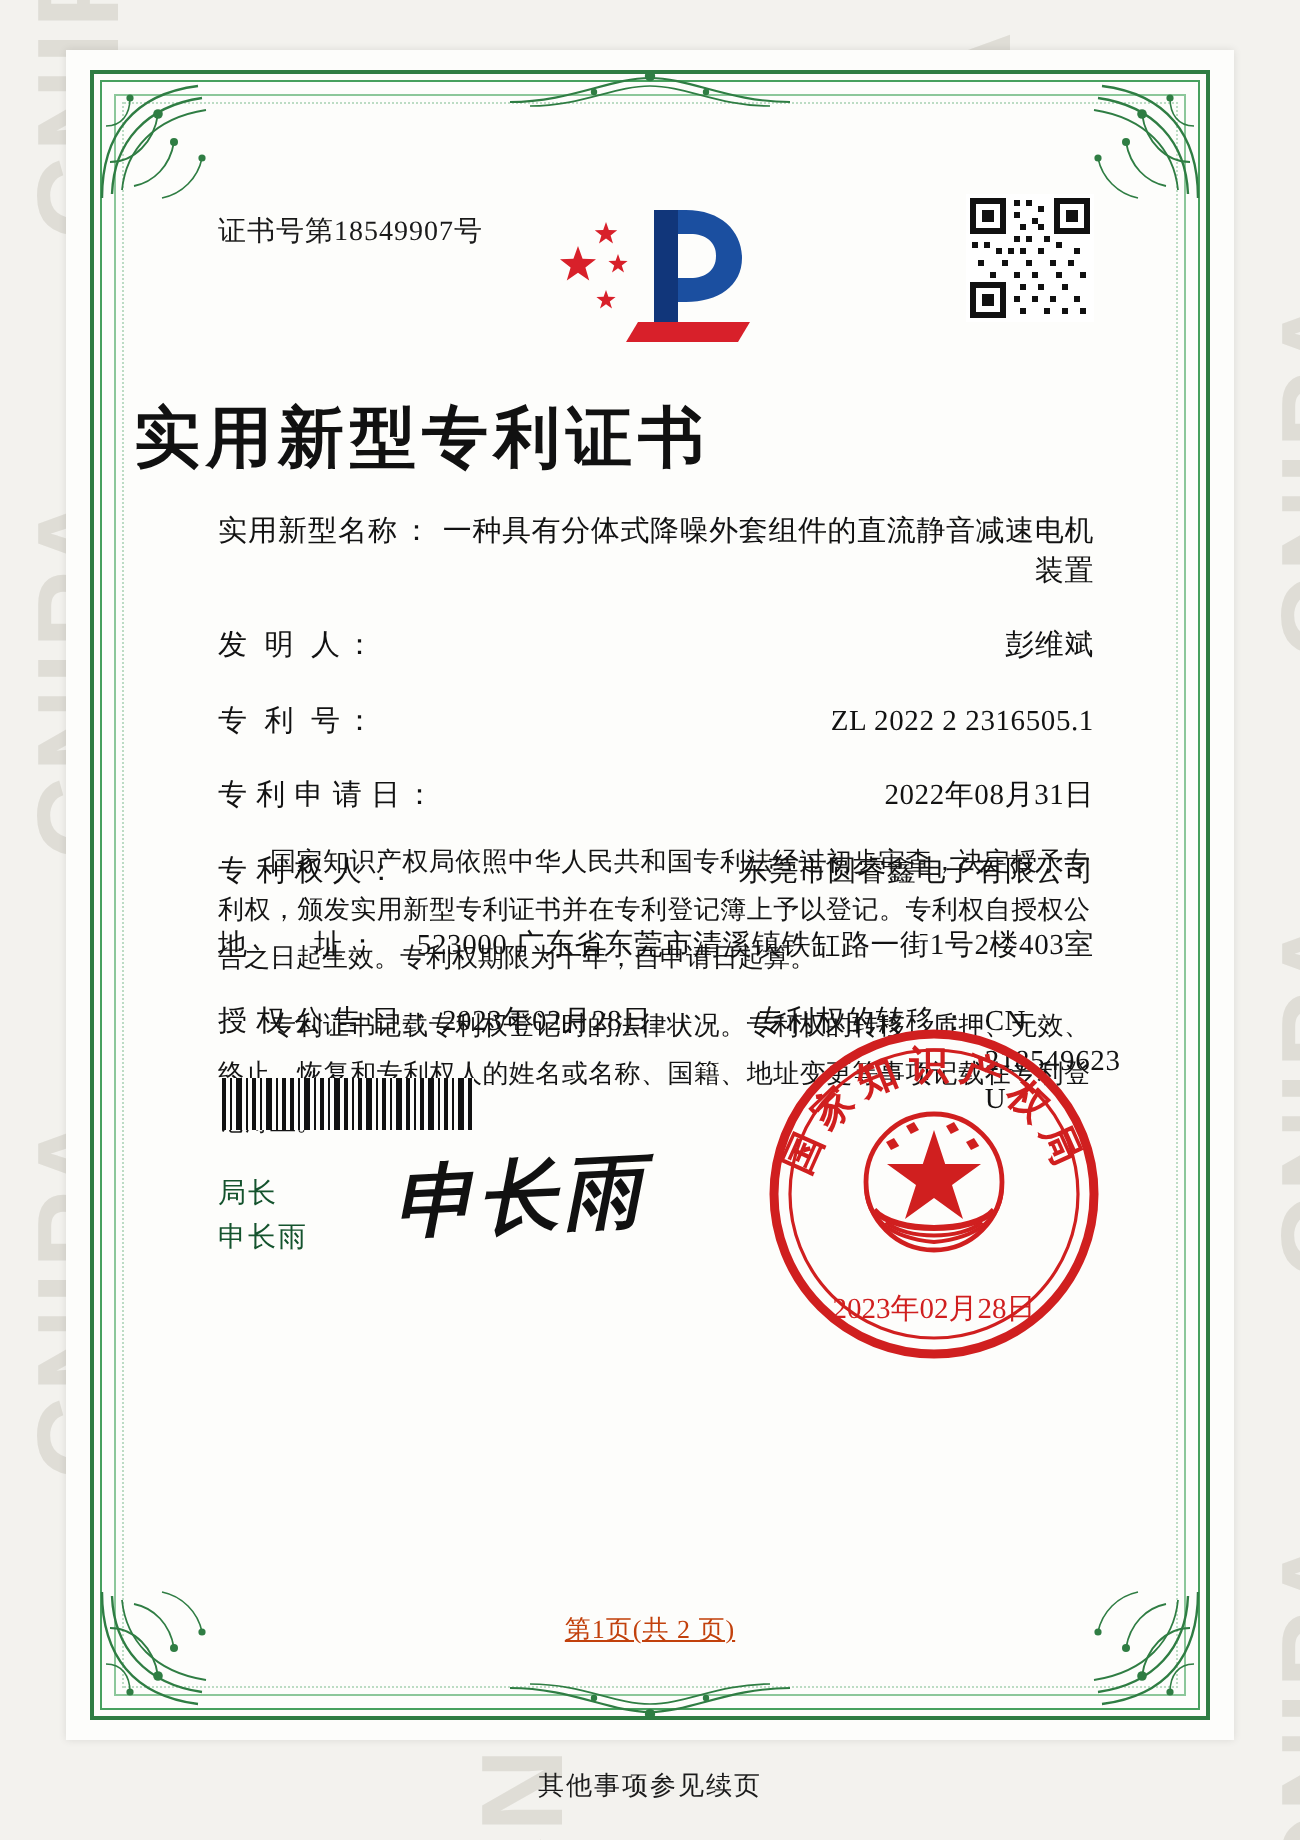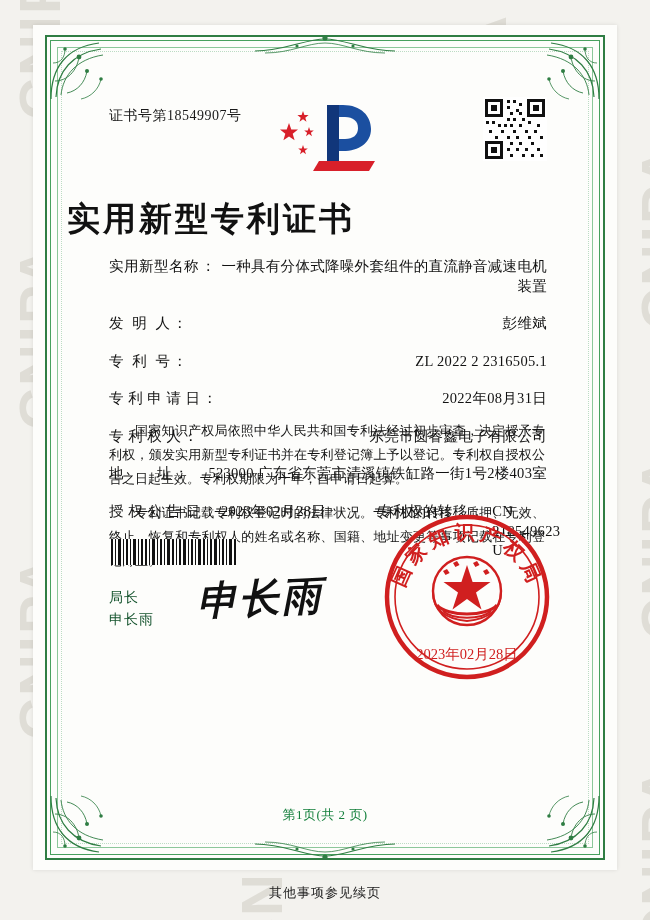--- a/index.html
+++ b/index.html
@@ -220,22 +220,23 @@
   }
   .seal svg { display: block; }
 
   
   .page-no {
     position: absolute;
     left: 0; right: 0;
     bottom: 12px;
     text-align: center;
     font-size: 13px;
-    color: #15803d;
+    color: #c2410c;
     letter-spacing: .5px;
+    text-decoration: underline;
   }
   .note {
     position: absolute;
     left: 0; right: 0;
     bottom: 18px;
     text-align: center;
     font-size: 13px;
     color: #1b1b1b;
     letter-spacing: 1px;
     z-index: 2;

